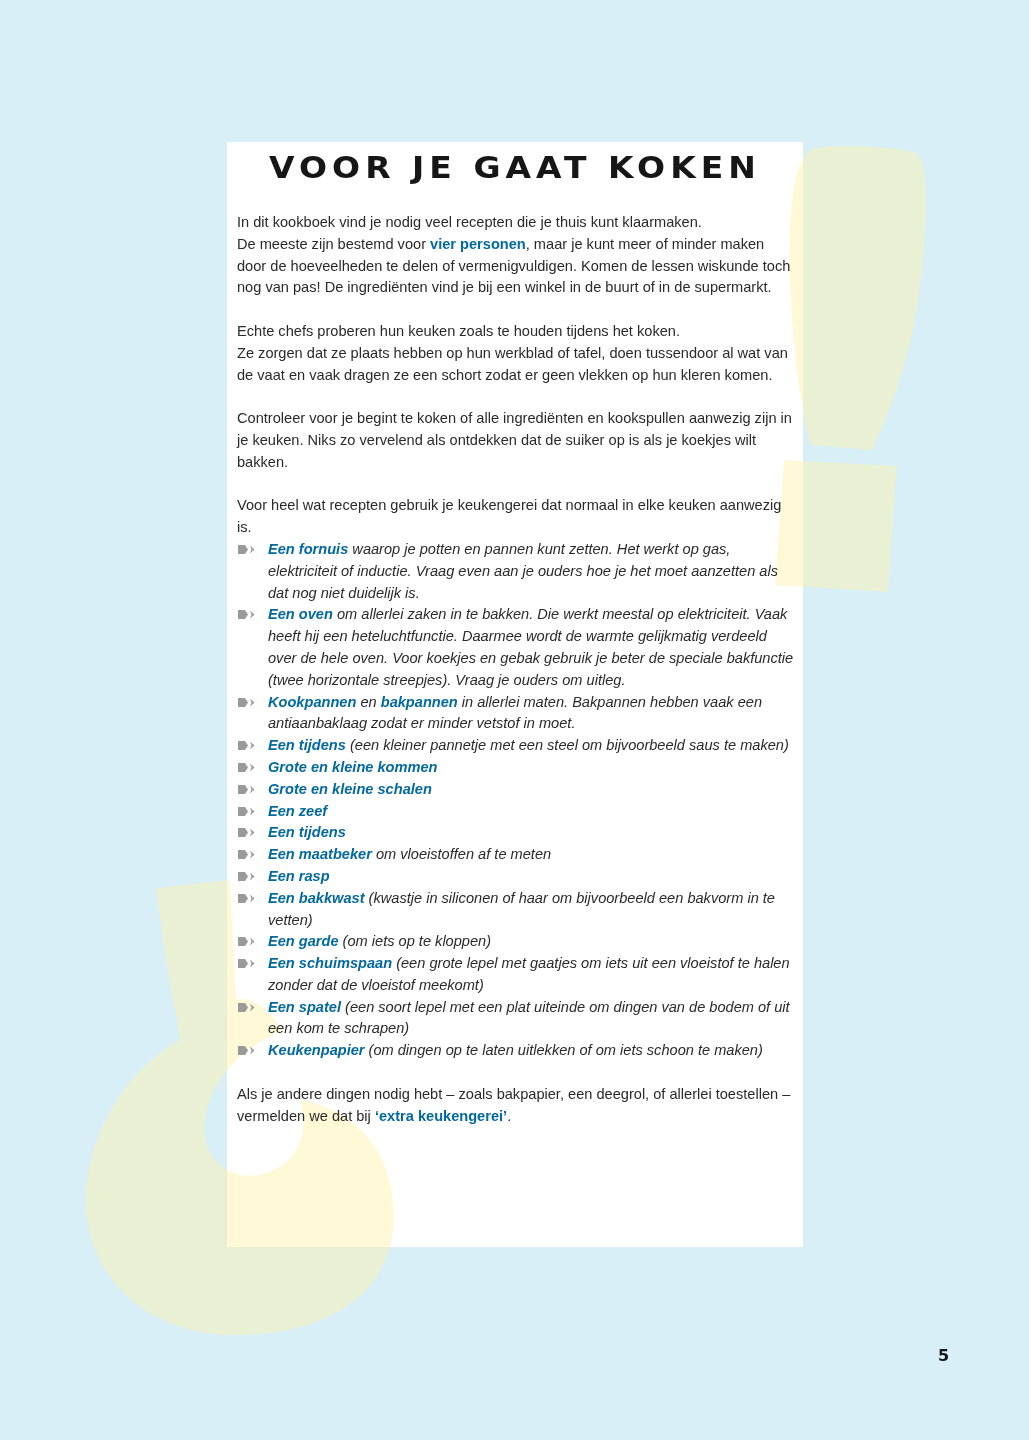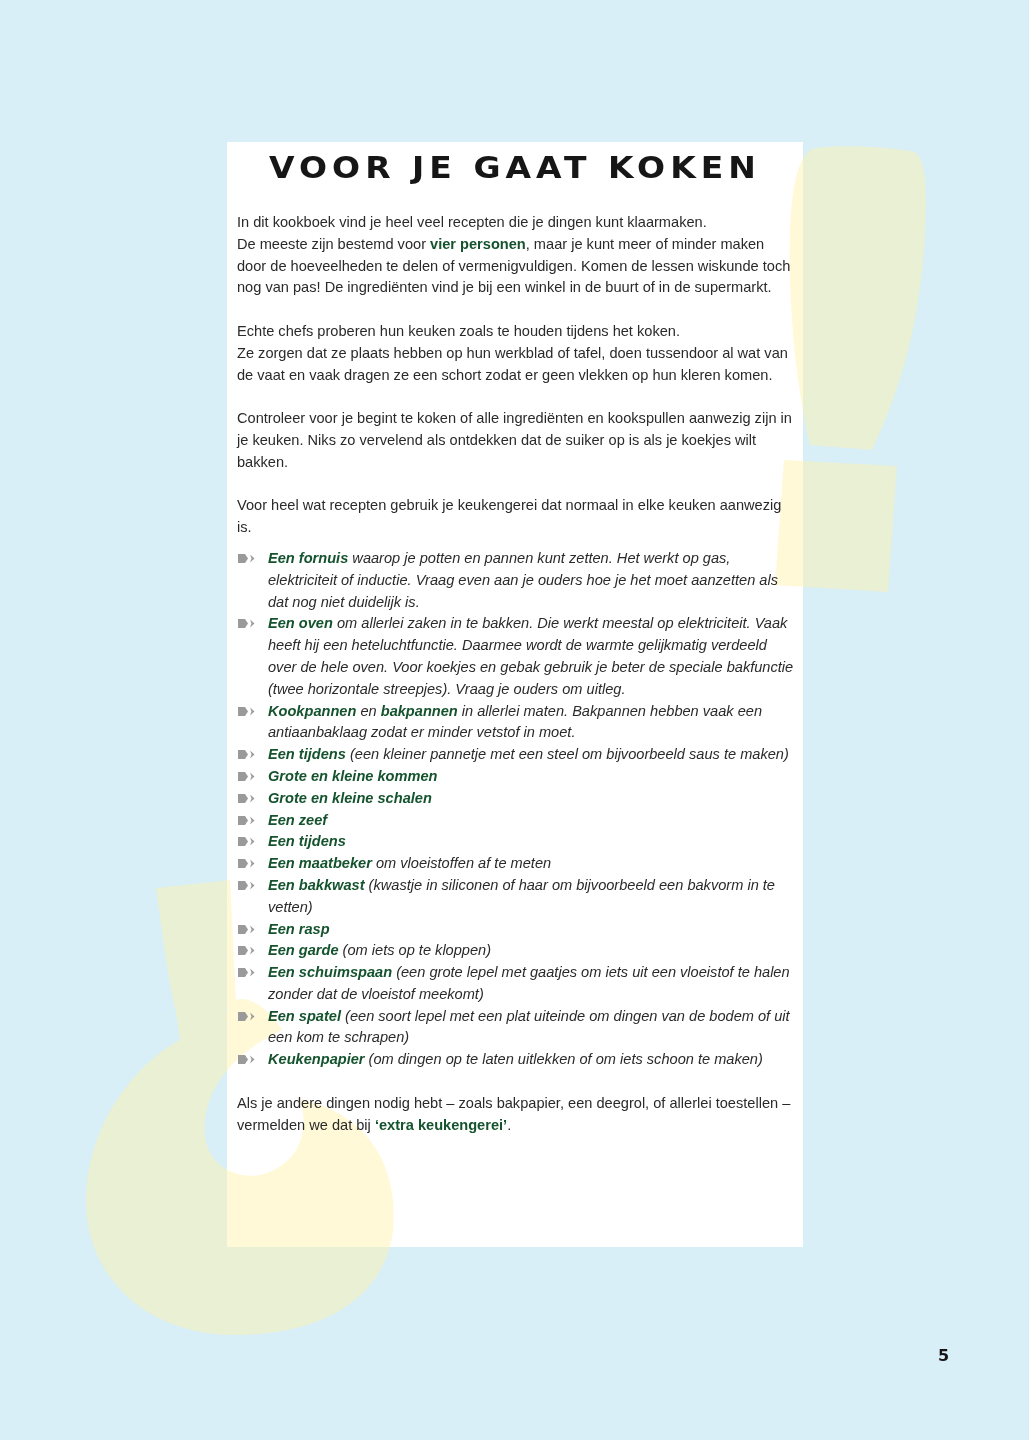--- a/index.html
+++ b/index.html
@@ -23,21 +23,21 @@
       color: #161616;
       transform: scaleY(0.92);
     }
     .content {
       position: absolute; left: 237px; top: 212px; width: 560px;
       font-family: "Liberation Sans", sans-serif;
       font-size: 14.6px; line-height: 21.8px;
       color: #2a2a2a;
     }
     .content p { margin: 0 0 21.8px 0; }
-    .content b { color: #14532d; }
+    .content b { color: #0369a1; }
     ul.tools { list-style: none; margin: 0 0 21.8px 0; padding: 0; }
     ul.tools li { position: relative; padding-left: 31px; font-style: italic; }
     .bullet {
       position: absolute; left: 1px; top: 5px; width: 20px; height: 11px;
     }
     .page-num {
       position: absolute; left: 938px; top: 1346px;
       font-family: "DejaVu Sans", sans-serif; font-weight: 900; font-size: 16px; color: #161616;
     }
   </style>
@@ -51,29 +51,29 @@
     <path d="M815 148 C850 144 895 148 915 152 C930 165 926 210 924 250 C918 320 905 380 872 450 L810 445 C795 380 788 300 790 230 C792 180 800 152 815 148 Z"></path>
     <path d="M784 460 L897 466 L888 592 L775 585 Z"></path>
     <path d="M156 888 L230 880 L236 1000 C250 995 270 1010 282 1030 C240 1050 210 1080 205 1120 C200 1160 230 1180 260 1175 C300 1165 310 1130 300 1100 C360 1110 400 1160 393 1230 C385 1300 320 1335 235 1335 C140 1335 85 1270 86 1200 C88 1110 150 1055 180 1040 L176 1012 C168 980 162 930 156 888 Z"></path>
   </g>
 </svg>
 
 <div class="title">VOOR JE GAAT KOKEN</div>
 
 <div class="content">
   <p>
-    <span>In dit kookboek vind je heel veel recepten die je dingen kunt klaarmaken.</span><br>
+    <span>In dit kookboek vind je nodig veel recepten die je thuis kunt klaarmaken.</span><br>
     <span>De meeste zijn bestemd voor </span><b>vier personen</b><span>, maar je kunt meer of minder maken door de hoeveelheden te delen of vermenigvuldigen. Komen de lessen wiskunde toch nog van pas! De ingrediënten vind je bij een winkel in de buurt of in de supermarkt.</span>
   </p>
   <p>
     <span>Echte chefs proberen hun keuken zoals te houden tijdens het koken.</span><br>
     <span>Ze zorgen dat ze plaats hebben op hun werkblad of tafel, doen tussendoor al wat van de vaat en vaak dragen ze een schort zodat er geen vlekken op hun kleren komen.</span>
   </p>
   <p>Controleer voor je begint te koken of alle ingrediënten en kookspullen aanwezig zijn in je keuken. Niks zo vervelend als ontdekken dat de suiker op is als je koekjes wilt bakken.</p>
-  <p style="margin-bottom:9px">Voor heel wat recepten gebruik je keukengerei dat normaal in elke keuken aanwezig is.</p>
+  <p style="margin-bottom:0">Voor heel wat recepten gebruik je keukengerei dat normaal in elke keuken aanwezig is.</p>
 
   <ul class="tools" id="tools">
       <li><svg class="bullet" viewBox="0 0 20 11">
           <path d="M0 1 L7 1 L10 5.5 L7 10 L0 10 Z" fill="#9a9a9a"></path>
           <path d="M12 1.5 L16.5 5.5 L12 9.5 L13.5 5.5 Z" fill="#9a9a9a"></path>
         </svg><b>Een fornuis</b><span> waarop je potten en pannen kunt zetten. Het werkt op gas, elektriciteit of inductie. Vraag even aan je ouders hoe je het moet aanzetten als dat nog niet duidelijk is.</span></li>
       <li><svg class="bullet" viewBox="0 0 20 11">
           <path d="M0 1 L7 1 L10 5.5 L7 10 L0 10 Z" fill="#9a9a9a"></path>
           <path d="M12 1.5 L16.5 5.5 L12 9.5 L13.5 5.5 Z" fill="#9a9a9a"></path>
         </svg><b>Een oven</b><span> om allerlei zaken in te bakken. Die werkt meestal op elektriciteit. Vaak heeft hij een heteluchtfunctie. Daarmee wordt de warmte gelijkmatig verdeeld over de hele oven. Voor koekjes en gebak gebruik je beter de speciale bakfunctie (twee horizontale streepjes). Vraag je ouders om uitleg.</span></li>
@@ -101,25 +101,25 @@
           <path d="M0 1 L7 1 L10 5.5 L7 10 L0 10 Z" fill="#9a9a9a"></path>
           <path d="M12 1.5 L16.5 5.5 L12 9.5 L13.5 5.5 Z" fill="#9a9a9a"></path>
         </svg><b>Een tijdens</b><span></span></li>
       <li><svg class="bullet" viewBox="0 0 20 11">
           <path d="M0 1 L7 1 L10 5.5 L7 10 L0 10 Z" fill="#9a9a9a"></path>
           <path d="M12 1.5 L16.5 5.5 L12 9.5 L13.5 5.5 Z" fill="#9a9a9a"></path>
         </svg><b>Een maatbeker</b><span> om vloeistoffen af te meten</span></li>
       <li><svg class="bullet" viewBox="0 0 20 11">
           <path d="M0 1 L7 1 L10 5.5 L7 10 L0 10 Z" fill="#9a9a9a"></path>
           <path d="M12 1.5 L16.5 5.5 L12 9.5 L13.5 5.5 Z" fill="#9a9a9a"></path>
-        </svg><b>Een bakkwast</b><span> (kwastje in siliconen of haar om bijvoorbeeld een bakvorm in te vetten)</span></li>
+        </svg><b>Een rasp</b><span></span></li>
       <li><svg class="bullet" viewBox="0 0 20 11">
           <path d="M0 1 L7 1 L10 5.5 L7 10 L0 10 Z" fill="#9a9a9a"></path>
           <path d="M12 1.5 L16.5 5.5 L12 9.5 L13.5 5.5 Z" fill="#9a9a9a"></path>
-        </svg><b>Een rasp</b><span></span></li>
+        </svg><b>Een bakkwast</b><span> (kwastje in siliconen of haar om bijvoorbeeld een bakvorm in te vetten)</span></li>
       <li><svg class="bullet" viewBox="0 0 20 11">
           <path d="M0 1 L7 1 L10 5.5 L7 10 L0 10 Z" fill="#9a9a9a"></path>
           <path d="M12 1.5 L16.5 5.5 L12 9.5 L13.5 5.5 Z" fill="#9a9a9a"></path>
         </svg><b>Een garde</b><span> (om iets op te kloppen)</span></li>
       <li><svg class="bullet" viewBox="0 0 20 11">
           <path d="M0 1 L7 1 L10 5.5 L7 10 L0 10 Z" fill="#9a9a9a"></path>
           <path d="M12 1.5 L16.5 5.5 L12 9.5 L13.5 5.5 Z" fill="#9a9a9a"></path>
         </svg><b>Een schuimspaan</b><span> (een grote lepel met gaatjes om iets uit een vloeistof te halen zonder dat de vloeistof meekomt)</span></li>
       <li><svg class="bullet" viewBox="0 0 20 11">
           <path d="M0 1 L7 1 L10 5.5 L7 10 L0 10 Z" fill="#9a9a9a"></path>

